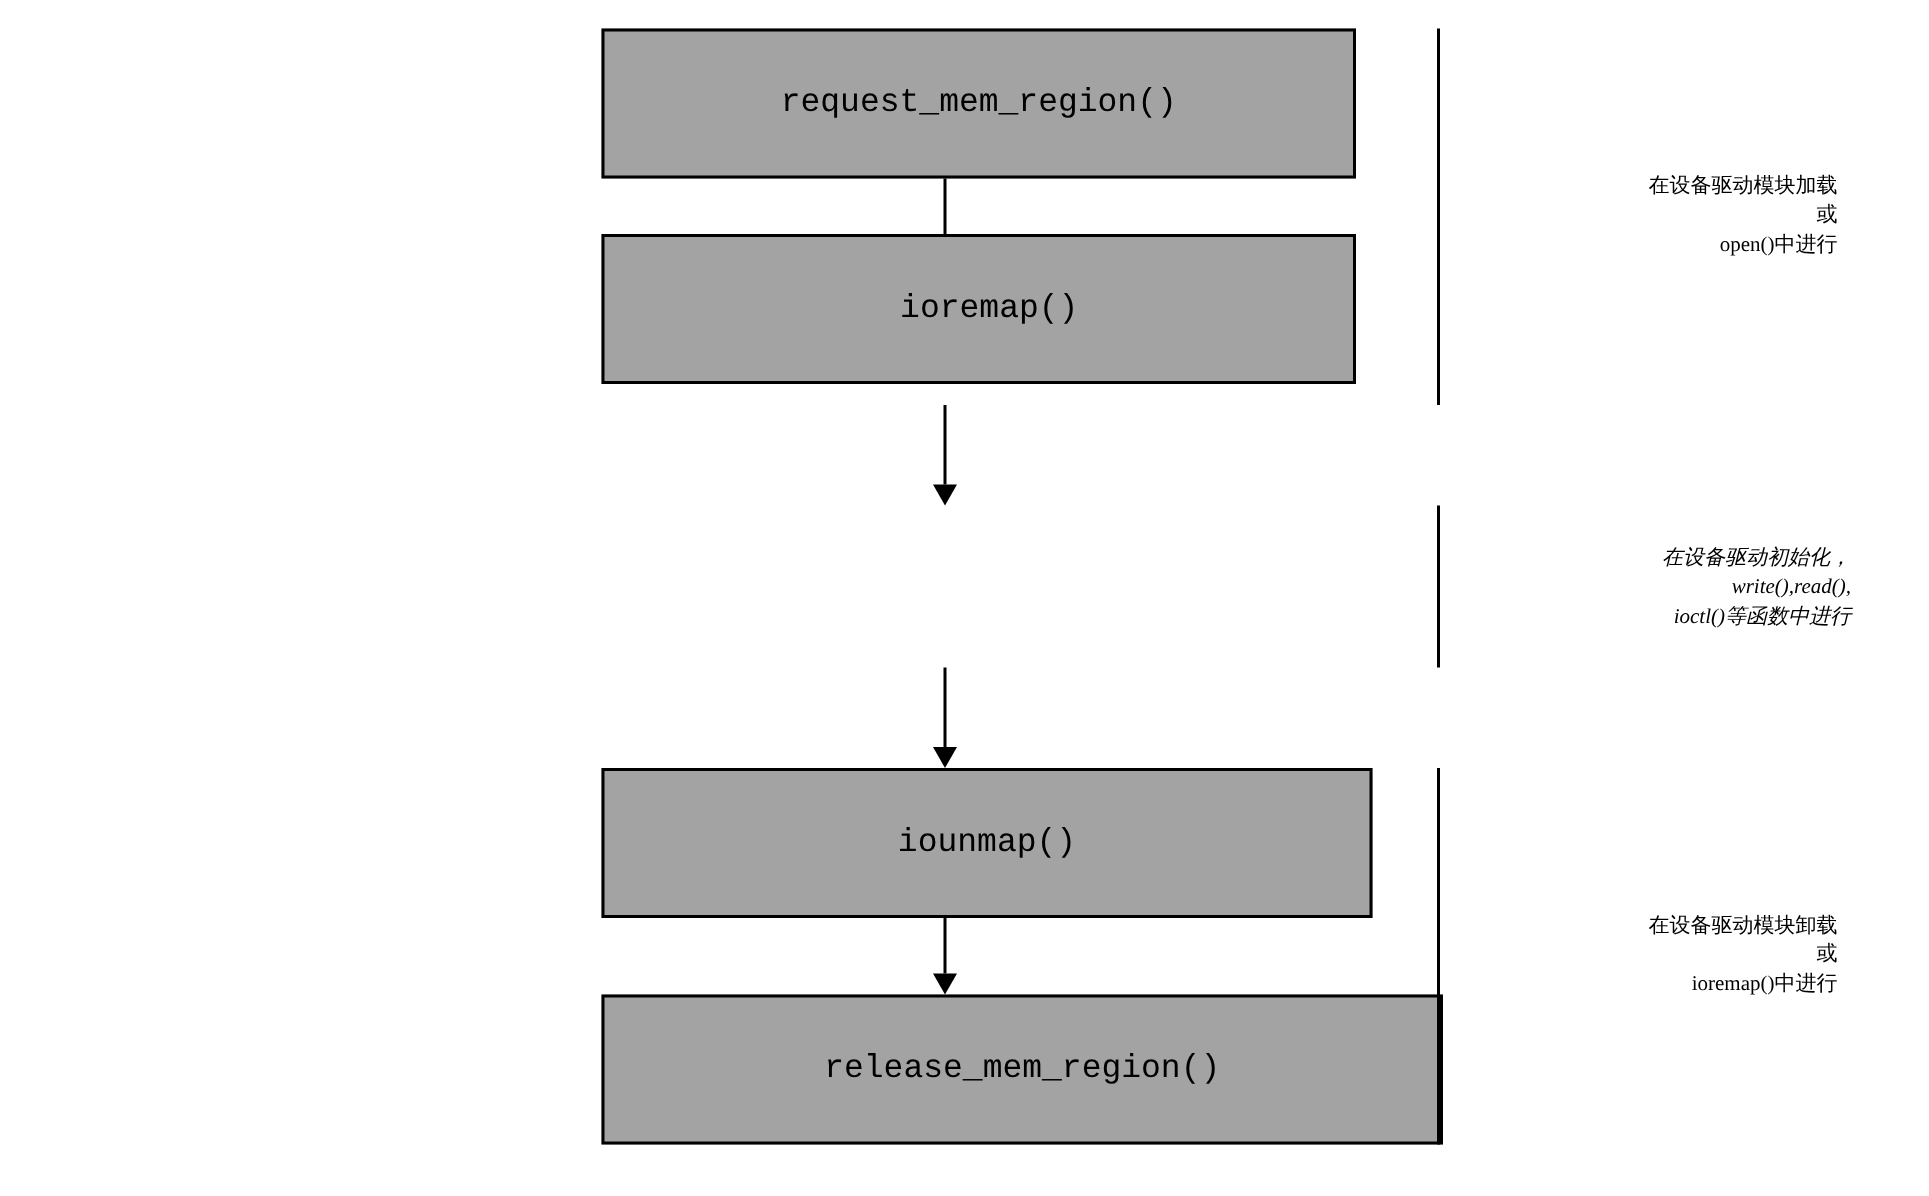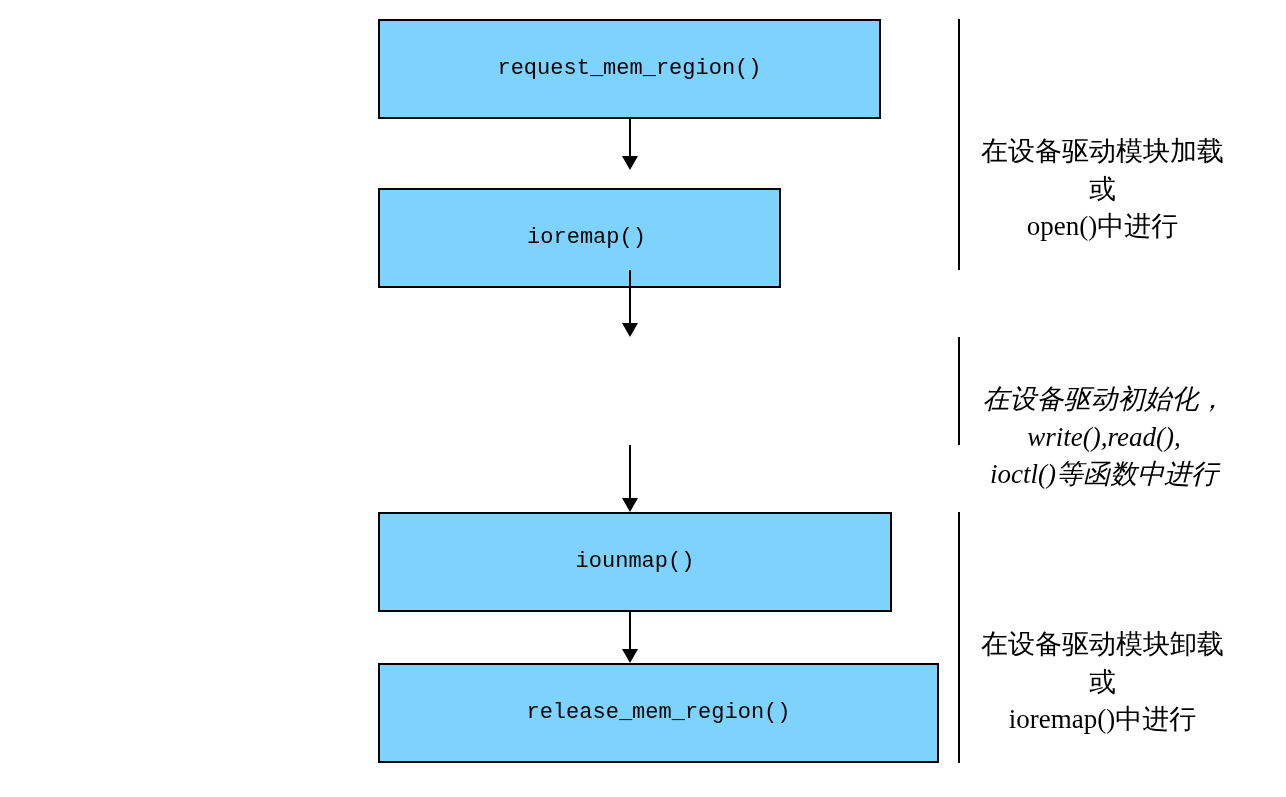--- a/index.html
+++ b/index.html
@@ -15,29 +15,30 @@
       position: relative;
     }
     .container {
       position: relative;
       width: 100%;
       height: 100%;
     }
     .flow-box {
       position: absolute;
       border: 2px solid #000;
-      background: #7dd3fc;
+      background: #a3a3a3;
       display: flex;
       align-items: center;
       justify-content: center;
       text-align: center;
       font-size: 22px;
       font-family: "Courier New", monospace;
       padding: 10px;
       line-height: 1.4;
+      margin-left: 23px;
     }
     .arrow {
       position: absolute;
       display: flex;
       flex-direction: column;
       align-items: center;
     }
     .arrow-line {
       width: 2px;
       background: #000;
@@ -49,42 +50,42 @@
       border-right: 8px solid transparent;
       border-top: 14px solid #000;
     }
     .bracket {
       position: absolute;
       width: 2px;
       background: #000;
     }
     .annotation {
       position: absolute;
-      font-size: 27px;
+      font-size: 14px;
       font-family: "SimSun", "宋体", serif;
-      text-align: center;
+      text-align: right;
       line-height: 1.4;
       white-space: pre-line;
     }
   </style>
 </head>
 <body>
 
 <div class="container">
 
   <div class="flow-box" style="left:378px; top:19px; width:503px; height:100px;">
     <span>request_mem_region()</span>
   </div>
 
   <div class="arrow" style="left:622px; top:119px;">
     <div class="arrow-line" style="height:37px;"></div>
     <div class="arrow-head"></div>
   </div>
 
-  <div class="flow-box" style="left:378px; top:188px; width:403px; height:100px;padding-left:24px;">
+  <div class="flow-box" style="left:378px; top:156px; width:503px; height:100px;padding-left:24px;">
     <span>ioremap()</span>
   </div>
 
   <div class="arrow" style="left:622px; top:270px;">
     <div class="arrow-line" style="height:53px;"></div>
     <div class="arrow-head"></div>
   </div>
 
 
   <div class="arrow" style="left:622px; top:445px;">

